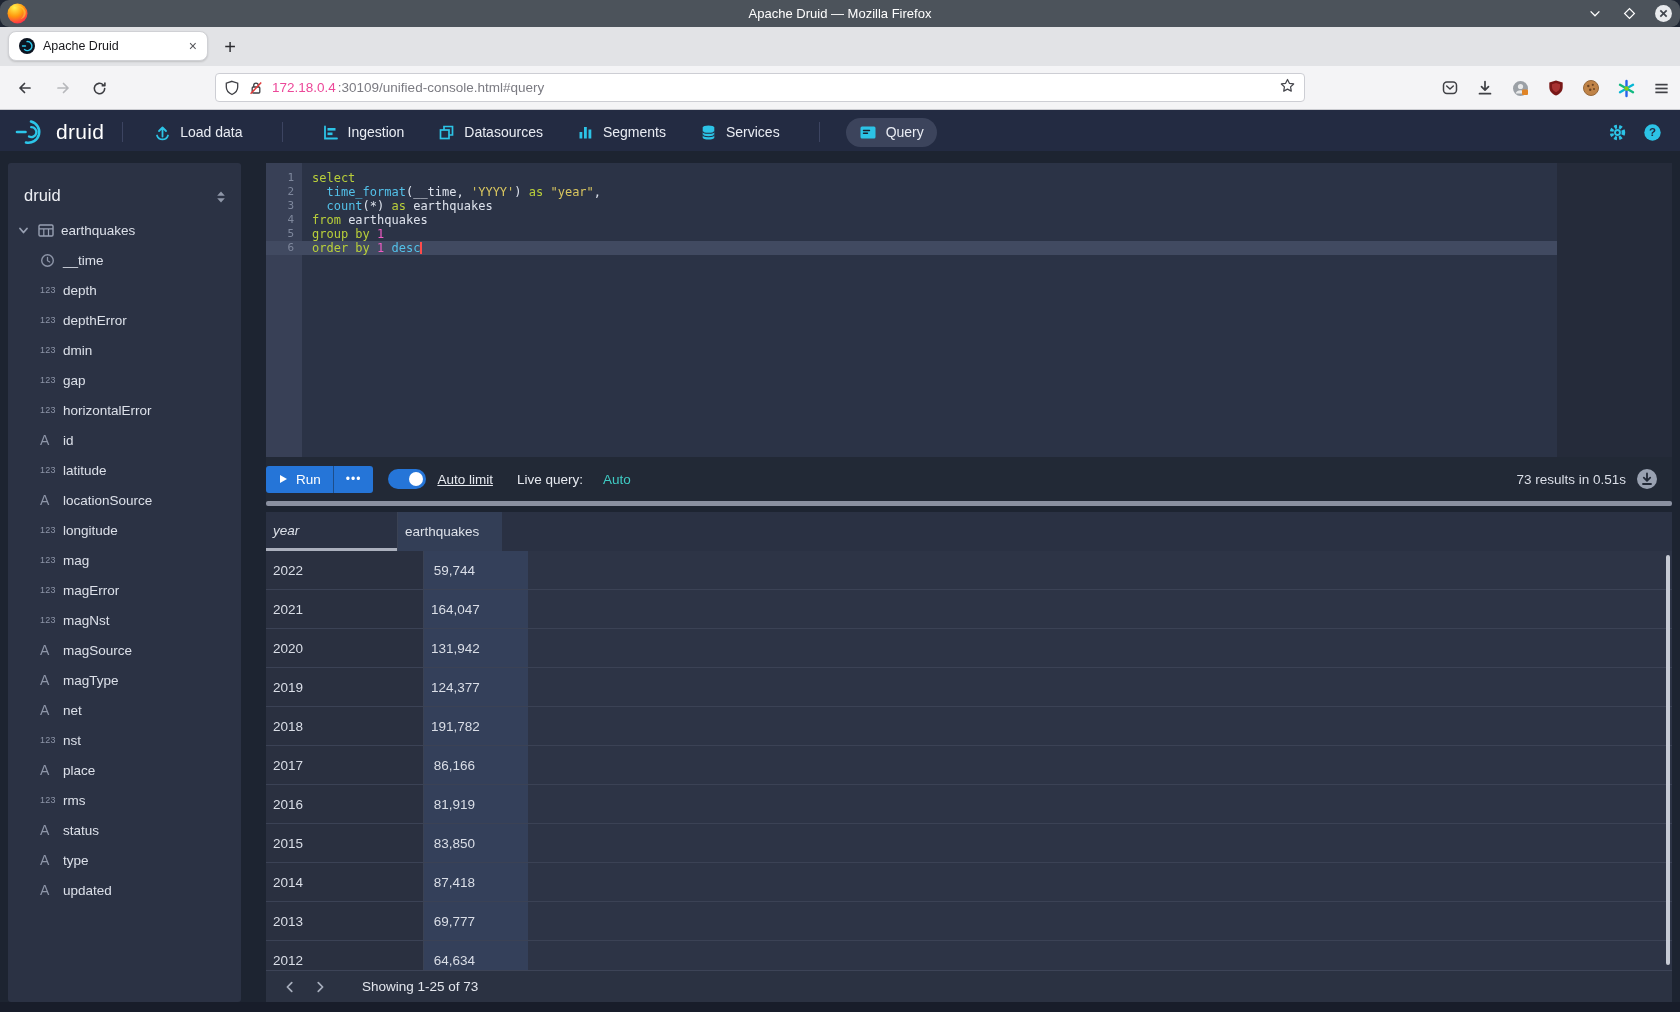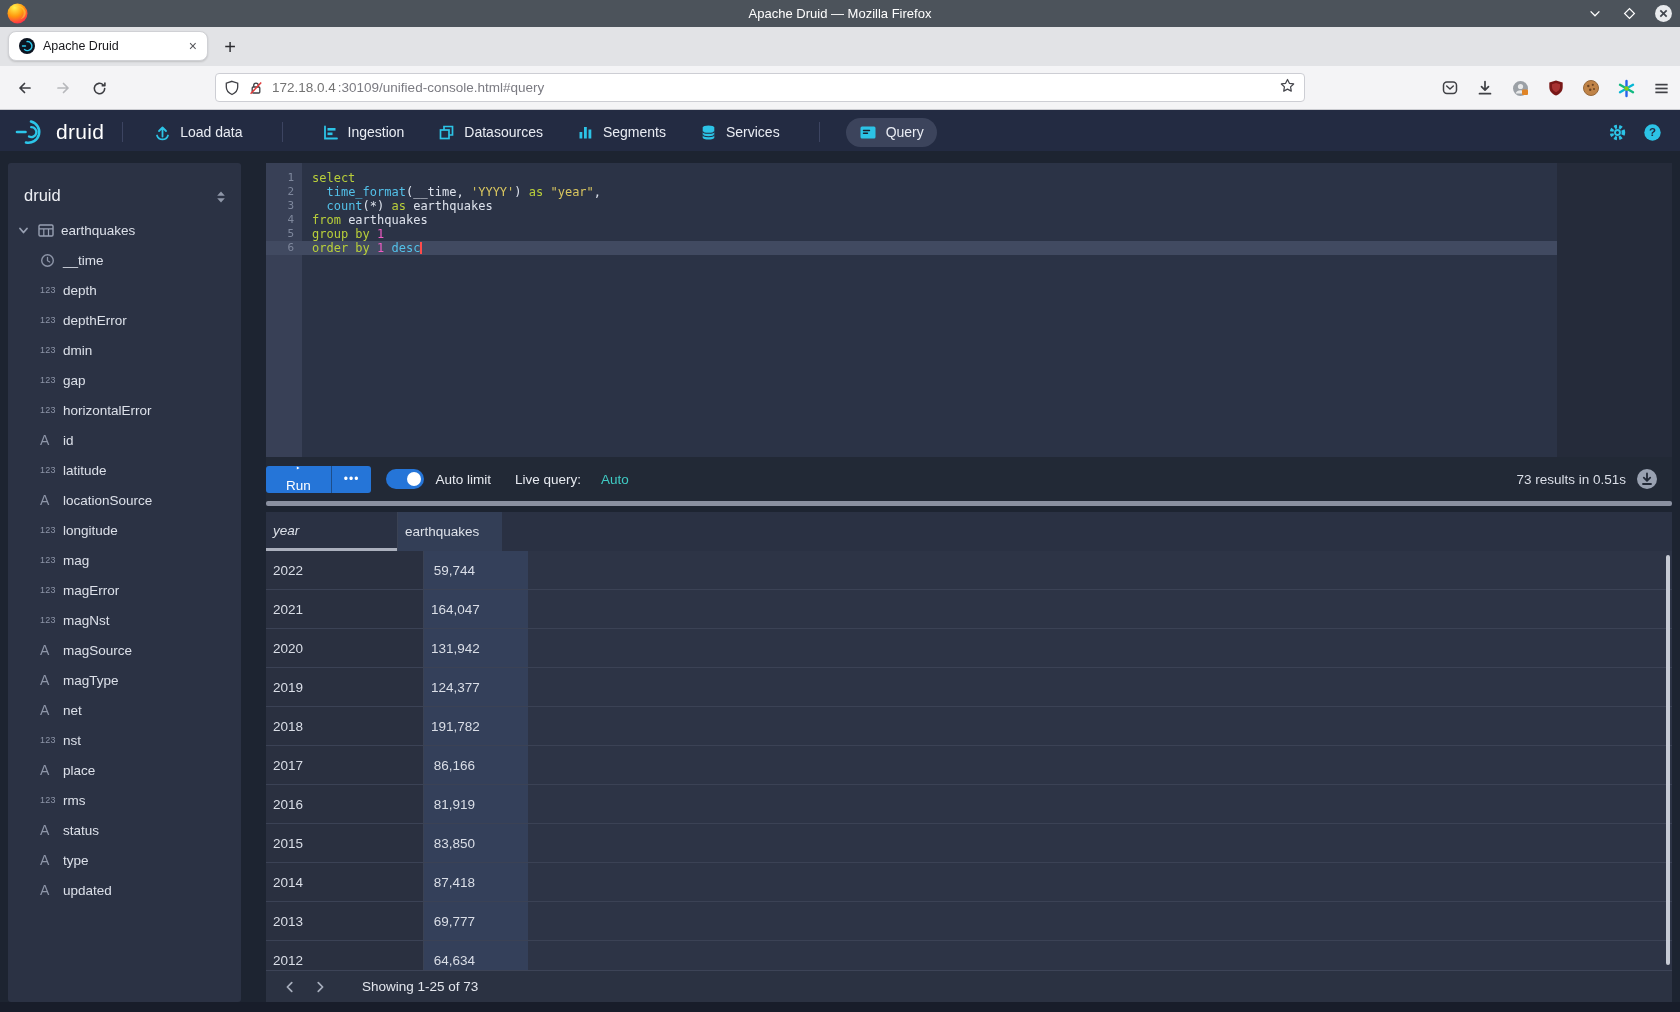--- a/index.html
+++ b/index.html
@@ -2,21 +2,21 @@
 <html><head>
 <meta charset="utf-8">
 <style>
   html,body{margin:0;padding:0;background:#10141d;}
   .root{position:relative;width:1680px;height:1012px;overflow:hidden;
         font-family:"Liberation Sans","DejaVu Sans",sans-serif;background:#1d2431;
         -webkit-font-smoothing:antialiased;}
 
   
   .titlebar{position:absolute;left:0;top:0;width:1680px;height:27px;background:#4c535b;
-            display:flex;align-items:center;}
+            display:flex;align-items:center;border-radius:9px;}
   .fx-logo{position:absolute;left:7px;top:3px;width:21px;height:21px;}
   .win-title{position:absolute;left:0;right:0;top:0;height:27px;display:flex;align-items:center;
              justify-content:center;color:#ffffff;font-size:13px;}
   .win-controls{position:absolute;right:6px;top:0;height:27px;display:flex;align-items:center;gap:12px;}
   .winbtn{width:22px;height:22px;display:flex;align-items:center;justify-content:center;cursor:default;}
 
   
   .tabstrip{position:absolute;left:0;top:27px;width:1680px;height:39px;background:#e2e3e6;}
   .tab{position:absolute;left:8px;top:4px;width:200px;height:30px;background:#ffffff;
        border:1px solid #d0d1d5;border-radius:8px;box-shadow:0 1px 2px rgba(0,0,0,.15);
@@ -26,21 +26,21 @@
   .newtab{position:absolute;left:216px;top:6px;width:28px;height:28px;display:flex;align-items:center;
           justify-content:center;font-size:20px;color:#2b2b30;font-weight:300;}
 
   
   .navbar{position:absolute;left:0;top:66px;width:1680px;height:43px;background:#f4f4f6;
           border-bottom:1px solid #cbccd1;}
   .navbtn{position:absolute;top:9px;width:26px;height:26px;display:flex;align-items:center;justify-content:center;}
   .urlbar{position:absolute;left:215px;top:7px;width:1090px;height:29px;background:#ffffff;
           border:1px solid #cdced4;border-radius:4px;display:flex;align-items:center;
           padding:0 8px;box-sizing:border-box;gap:8px;}
-  .url-text{font-size:13.5px;color:#737373;white-space:nowrap;}
+  .url-text{font-size:13.5px;color:#ec4899;white-space:nowrap;}
   .url-rest{color:#7b7b82;}
   .url-star{margin-left:auto;}
   .tools{position:absolute;right:10px;top:9px;height:26px;display:flex;align-items:center;gap:17px;}
 
   
   .dheader{position:absolute;left:0;top:110px;width:1680px;height:41px;background:#232b42;
            display:flex;align-items:center;padding-top:3px;box-sizing:border-box;}
   .brand{display:flex;align-items:center;margin-left:14px;gap:6px;}
   .brand-name{color:#ffffff;font-size:21px;letter-spacing:.3px;}
   .hsep{width:1px;height:20px;background:#3c4461;margin:0 18px;}
@@ -74,26 +74,26 @@
   .tok-kw{color:#b9cf3a;} .tok-fn{color:#53c1e9;} .tok-str{color:#d9c65f;}
   .tok-num{color:#ee5cc3;} .tok-pln{color:#dde2ec;}
   .cursor{display:inline-block;width:2px;height:12px;background:#ff4b4b;vertical-align:-2px;}
   .editor-void{position:absolute;left:1557px;top:163px;width:115px;height:294px;background:#252b3a;}
 
   
   .runbar{position:absolute;left:266px;top:457px;width:1406px;height:44px;background:#222936;
           display:flex;align-items:center;padding:0 14px 0 0;box-sizing:border-box;}
   .runsplit{display:flex;height:27px;border-radius:3px;overflow:hidden;}
   .runmain{background:#2575d8;color:#fff;font-size:13.5px;display:flex;align-items:center;
-           gap:8px;padding:0 20px;flex-direction:column;}
+           gap:8px;padding:0 12px;}
   .runmore{background:#2575d8;color:#fff;display:flex;align-items:center;padding:0 12px;
            border-left:1px solid rgba(17,20,24,.4);font-size:12px;letter-spacing:1px;}
   .switch{width:38px;height:20px;border-radius:10px;background:#2575d8;position:relative;margin-left:15px;}
   .switch .knob{position:absolute;right:3px;top:3px;width:14px;height:14px;border-radius:50%;background:#fff;}
-  .rb-label{color:#e7eaf0;font-size:13.5px;margin-left:11px;}
+  .rb-label{color:#e7eaf0;font-size:13.5px;margin-left:11px;text-decoration:underline;}
   .rb-live{color:#e7eaf0;font-size:13.5px;margin-left:24px;display:flex;gap:20px;}
   .teal{color:#3fcbc4;}
   .rb-right{margin-left:auto;display:flex;align-items:center;gap:10px;}
   .rb-summary{color:#dbdfe8;font-size:13.5px;}
 
   .splitter{position:absolute;left:266px;top:501px;width:1406px;height:5px;background:#8a90a0;border-radius:2px;}
 
   
   .results{position:absolute;left:266px;top:512px;width:1406px;height:458px;background:#2d3446;overflow:hidden;}
   .rheader{height:39px;background:#2a3143;display:flex;}

